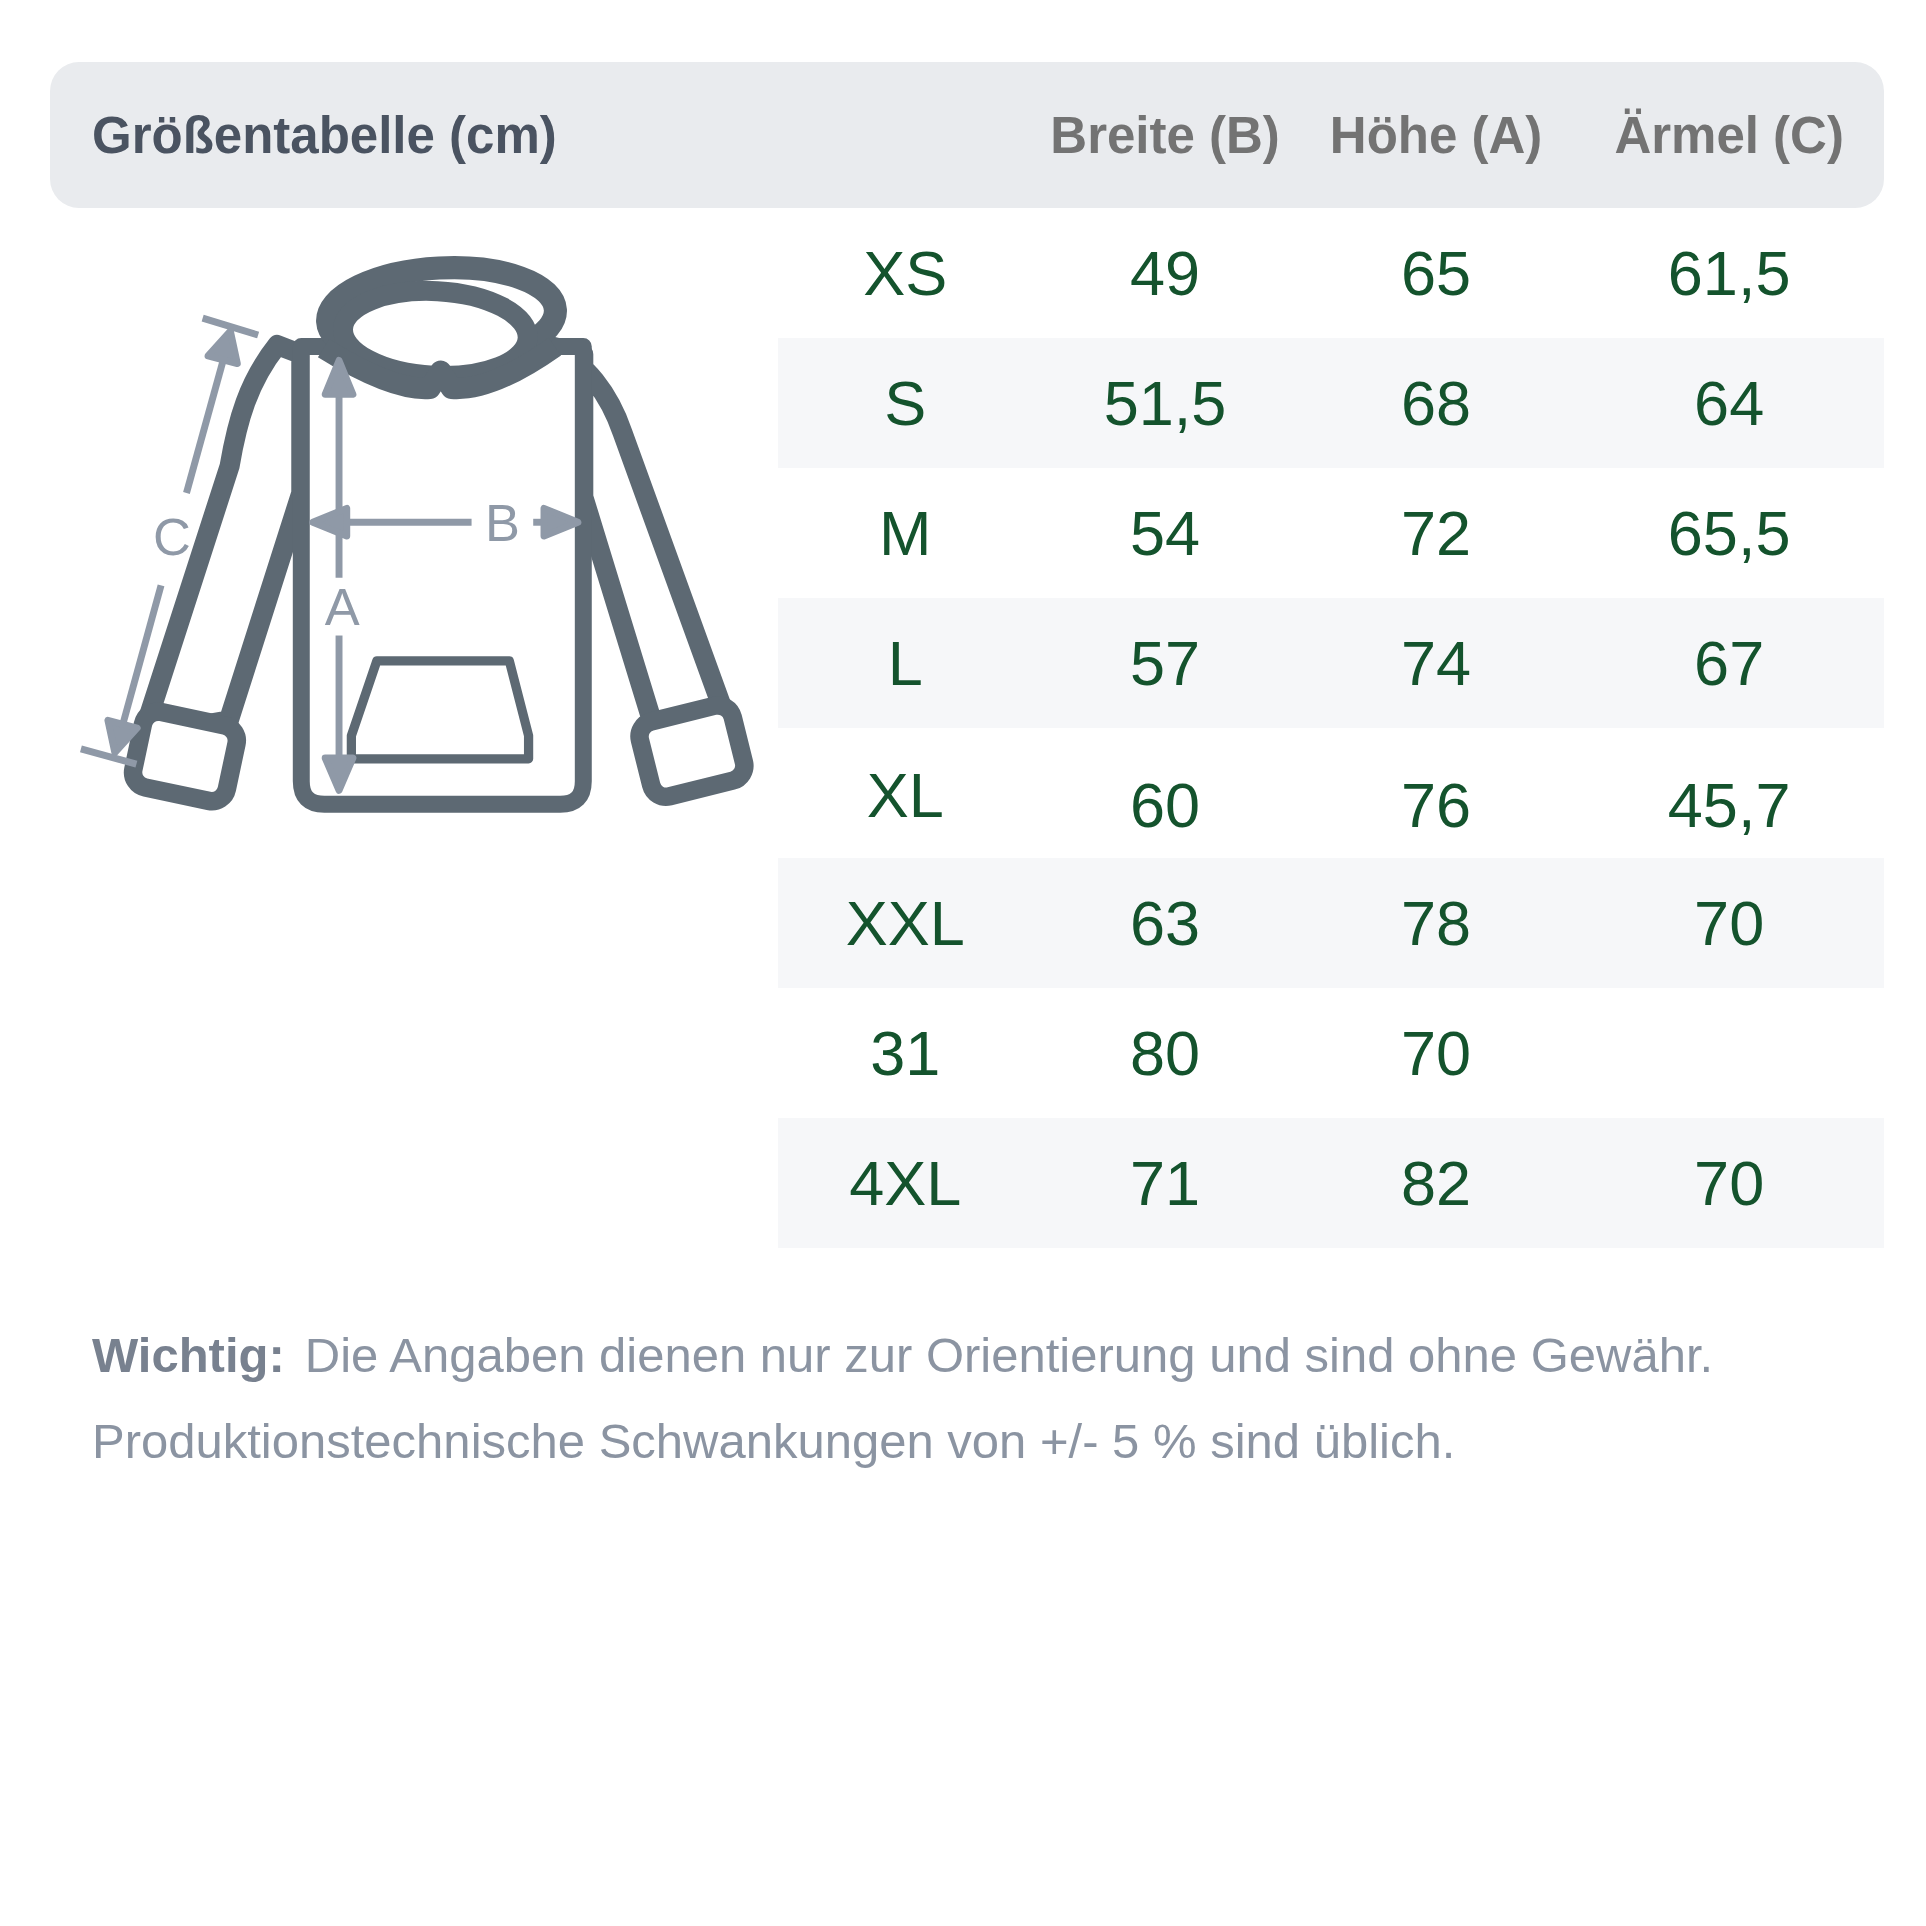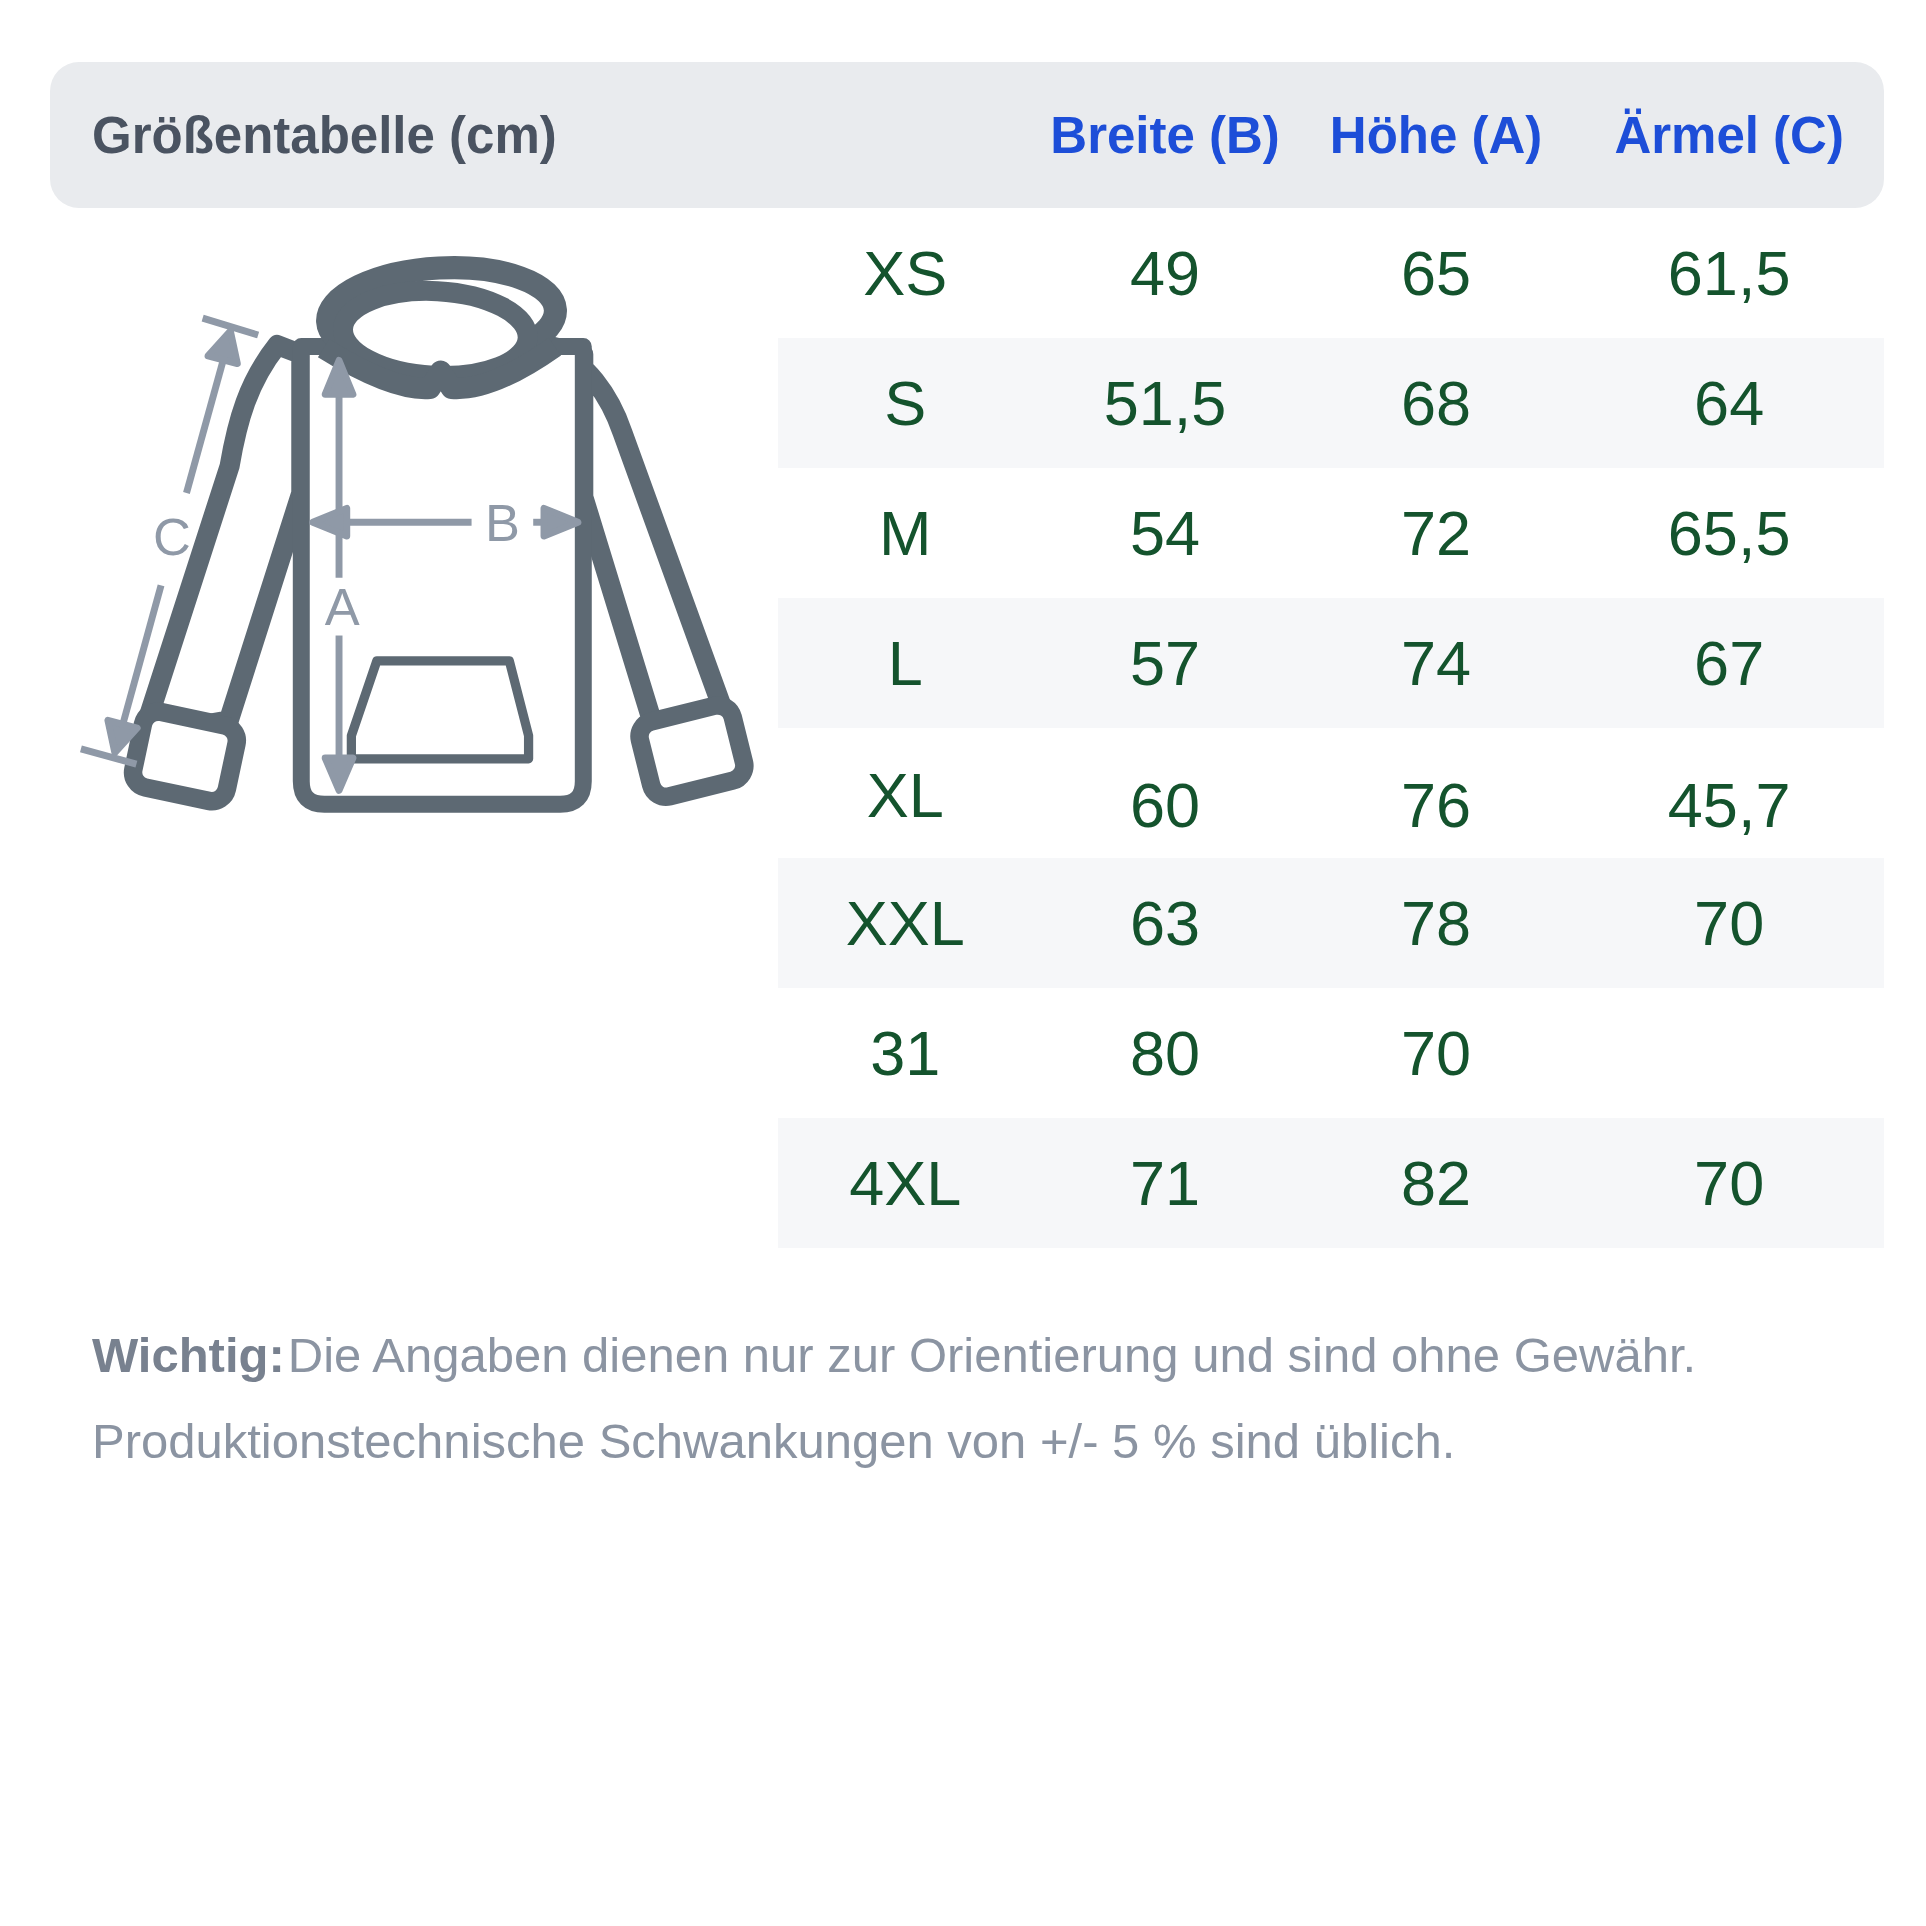--- a/index.html
+++ b/index.html
@@ -14,21 +14,21 @@
   }
   .band-title{
     padding-left:42px;font-size:51px;font-weight:bold;color:#4a5361;white-space:nowrap;
     flex:1 1 auto;
   }
   .band-cols{
     width:1106px;height:100%;display:grid;grid-template-columns:23% 24% 25% 28%;
     align-items:center;flex:0 0 auto;
   }
   .band-col{
-    text-align:center;font-size:51px;font-weight:bold;color:#1d4ed8;white-space:nowrap;
+    text-align:center;font-size:51px;font-weight:bold;color:#737373;white-space:nowrap;
   }
   
   .table{
     position:absolute;left:778px;top:208px;width:1106px;
   }
   .trow{
     display:grid;grid-template-columns:23% 24% 25% 28%;height:130px;align-items:center;
   }
   .trow.striped{background:#f6f7f9;}
   .cell{text-align:center;font-size:63px;color:#14532d;line-height:1;}
@@ -39,21 +39,21 @@
     position:absolute;left:46px;top:231px;width:771px;height:601px;
   }
   .diagram text{
     font-family:"Liberation Sans", sans-serif;font-weight:500;font-size:68px;fill:#8f99a7;
   }
   
   .footer{
     position:absolute;left:92px;top:1312px;width:1772px;
     font-size:49px;line-height:86px;color:#8b94a2;
   }
-  .footer b{color:#78818f;font-weight:bold;margin-right:3px;}
+  .footer b{color:#78818f;font-weight:bold;margin-right:20px;}
 </style>
 </head>
 <body>
 
 <div class="canvas">
 
   <div class="band">
     <div class="band-title">Größentabelle (cm)</div>
     <div class="band-cols">
       <span class="band-col"></span>

